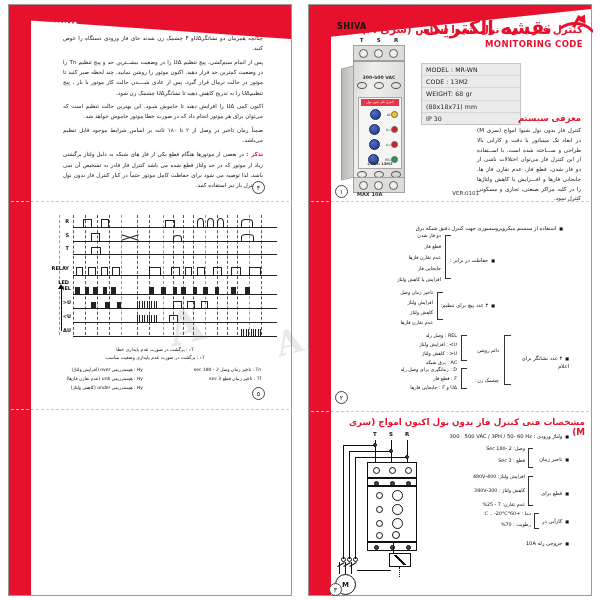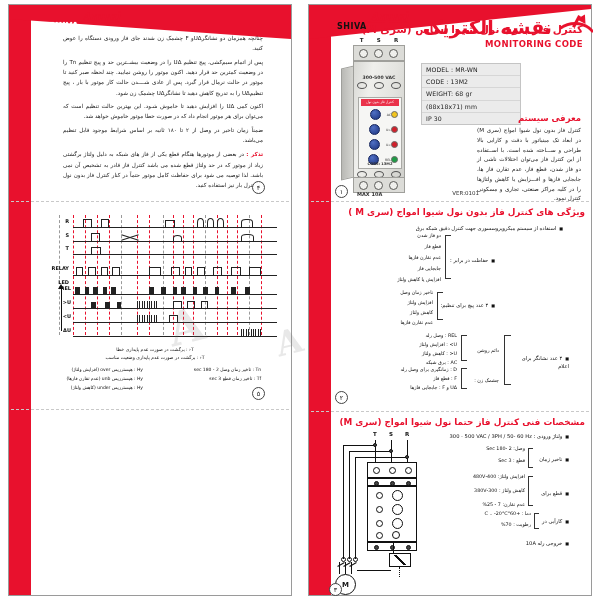--- a/index.html
+++ b/index.html
@@ -484,21 +484,20 @@
         <div class="sec-h">معرفی سیستم</div>
         <p class="body-fa" style="margin-top:3px;line-height:1.75;">کنترل فاز بدون نول شیوا امواج (سری M) در ابعاد تک مینیاتور با دقت و کارایی بالا طراحی و ســـاخته شده است. با اســتفاده از این کنترل فاز می‌توان اختلالات ناشی از دو فاز شدن، قطع فاز، عدم تقارن فاز ها، جابجایی فازها و افـــزایش یا کاهش ولتاژها را در کلیه مراکز صنعتی، تجاری و مسکونی کنترل نمود.</p>
       </div>
 
       <div style="position:absolute;right:112px;top:185px;font-size:5.5px;color:#333;direction:ltr;">VER:0101</div>
       <div class="pg-num" style="left:26px;top:180px;">۱</div>
 
       <div class="dash-sep" style="top:196px;"></div>
       <div class="dash-sep" style="top:406px;"></div>
 
-      <div class="band-h" style="top:202px;">ویژگی های کنترل فاز بدون نول شیوا امواج (سری M )</div>
 
       <div class="bullet-line" style="right:28px;top:220px;width:220px;">
         <b class="sq"></b><span>استفاده از سیستم میکروپروسسوری جهت کنترل دقیق شبکه برق</span>
       </div>
 
       <div class="bullet-line" style="right:96px;top:252px;">
         <b class="sq"></b><span>حفاظت در برابر :</span>
       </div>
       <div class="brace" style="right:140px;top:230px;width:6px;height:44px;"></div>
       <div class="leaf" style="right:150px;top:228px;">دو فاز شدن</div>
@@ -529,21 +528,21 @@
       <div class="leaf" style="right:134px;top:355px;">AC : برق شبکه</div>
 
       <div class="leaf" style="right:92px;top:373px;">چشمک زن :</div>
       <div class="brace" style="right:124px;top:363px;width:6px;height:21px;"></div>
       <div class="leaf" style="right:134px;top:362px;">D : زمانگیری برای وصل رله</div>
       <div class="leaf" style="right:134px;top:371px;">F : قطع فاز</div>
       <div class="leaf" style="right:134px;top:380px;">∆U و F : جابجایی فازها</div>
 
       <div class="pg-num" style="left:26px;top:386px;">۲</div>
 
-      <div class="band-h" style="top:412px;">مشخصات فنی کنترل فاز حتما نول شیوا امواج (سری M)</div>
+      <div class="band-h" style="top:412px;">مشخصات فنی کنترل فاز بدون نول اکنون امواج (سری M)</div>
 
       <div class="bullet-line" style="right:22px;top:428px;">
         <b class="sq"></b><span>ولتاژ ورودی :</span>
         <span style="direction:ltr;unicode-bidi:embed;">300 - 500 VAC / 3PH / 50- 60 Hz</span>
       </div>
 
       <div class="bullet-line" style="right:22px;top:451px;">
         <b class="sq"></b><span>تاخیر زمان</span>
       </div>
       <div class="brace" style="right:58px;top:443px;width:5px;height:20px;"></div>

